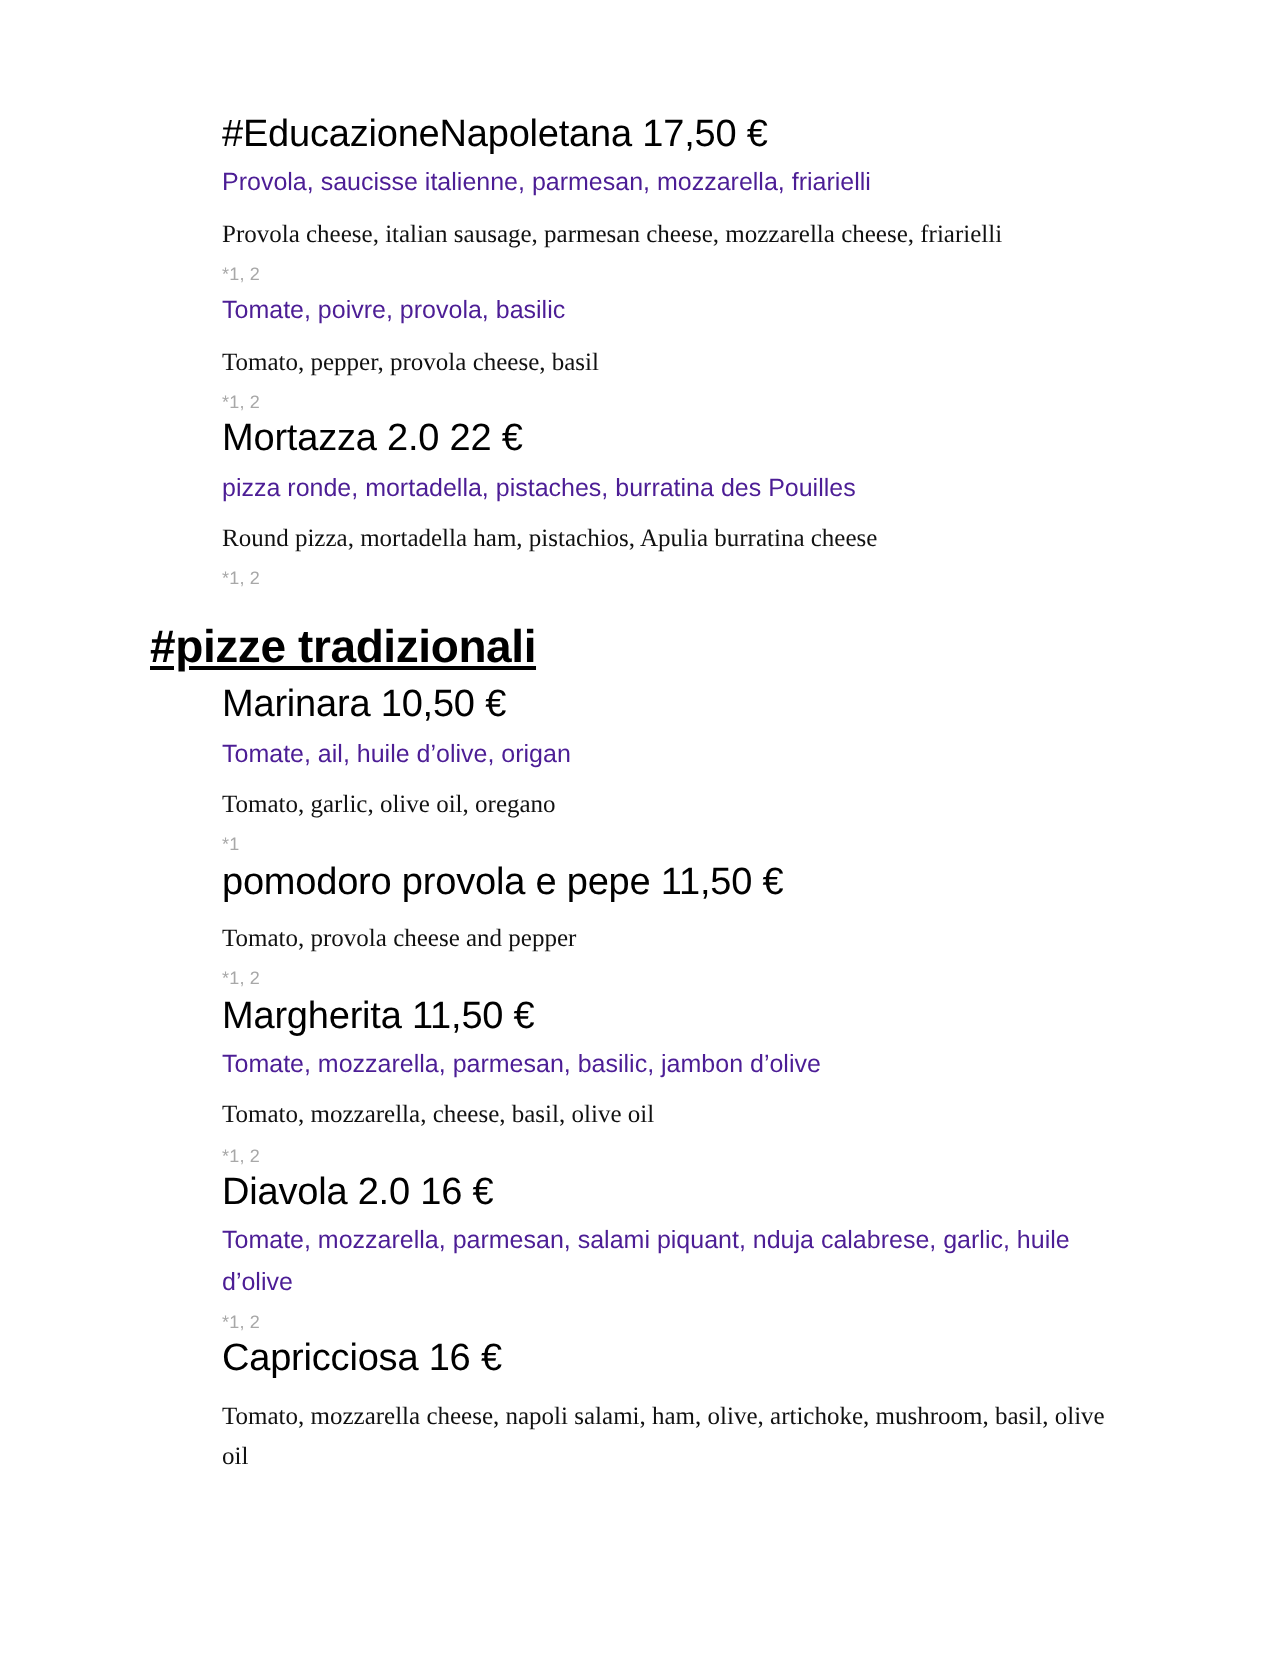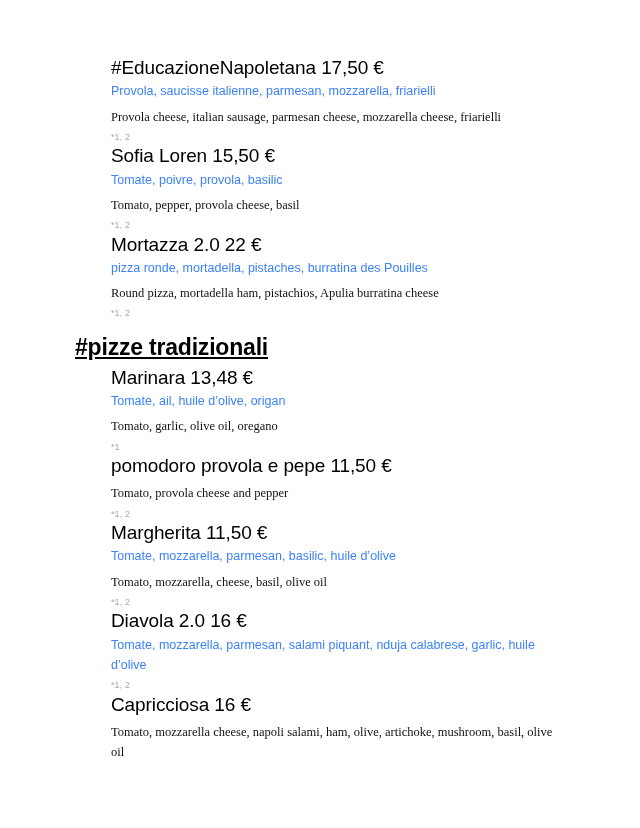--- a/index.html
+++ b/index.html
@@ -50,21 +50,21 @@
     font-size: 19px;
     font-weight: normal;
     color: #000000;
     line-height: 1.28;
     letter-spacing: -0.1px;
     margin: 0;
     white-space: nowrap;
   }
   .desc-fr {
     font-size: 12.5px;
-    color: #3b82f6;
+    color: #4c1d95;
     line-height: 1.62;
     margin: 1px 0 0 0;
   }
   .desc-en {
     font-size: 12.5px;
     color: #111111;
     line-height: 1.62;
     margin: 5px 0 0 0;
     font-family: Liberation Serif, serif;
   }
@@ -83,48 +83,47 @@
   <div class="menu-body">
     <div id="blocks-root">
         <div class="items">
           <div class="menu-item">
             <div class="item-title">#EducazioneNapoletana 17,50 €</div>
             <div class="desc-fr">Provola, saucisse italienne, parmesan, mozzarella, friarielli</div>
             <div class="desc-en">Provola cheese, italian sausage, parmesan cheese, mozzarella cheese, friarielli</div>
             <div class="footnote">*1, 2</div>
           </div>
           <div class="menu-item">
-            <div class="item-title">Sofia Loren 15,50 €</div>
             <div class="desc-fr">Tomate, poivre, provola, basilic</div>
             <div class="desc-en">Tomato, pepper, provola cheese, basil</div>
             <div class="footnote">*1, 2</div>
           </div>
           <div class="menu-item">
             <div class="item-title">Mortazza 2.0 22 €</div>
             <div class="desc-fr">pizza ronde, mortadella, pistaches, burratina des Pouilles</div>
             <div class="desc-en">Round pizza, mortadella ham, pistachios, Apulia burratina cheese</div>
             <div class="footnote">*1, 2</div>
           </div>
         </div>
         <div class="section-heading">#pizze tradizionali</div>
         <div class="items">
           <div class="menu-item">
-            <div class="item-title">Marinara 13,48 €</div>
+            <div class="item-title">Marinara 10,50 €</div>
             <div class="desc-fr">Tomate, ail, huile d’olive, origan</div>
             <div class="desc-en">Tomato, garlic, olive oil, oregano</div>
             <div class="footnote">*1</div>
           </div>
           <div class="menu-item">
             <div class="item-title">pomodoro provola e pepe 11,50 €</div>
             <div class="desc-en">Tomato, provola cheese and pepper</div>
             <div class="footnote">*1, 2</div>
           </div>
           <div class="menu-item">
             <div class="item-title">Margherita 11,50 €</div>
-            <div class="desc-fr">Tomate, mozzarella, parmesan, basilic, huile d’olive</div>
+            <div class="desc-fr">Tomate, mozzarella, parmesan, basilic, jambon d’olive</div>
             <div class="desc-en">Tomato, mozzarella, cheese, basil, olive oil</div>
             <div class="footnote">*1, 2</div>
           </div>
           <div class="menu-item">
             <div class="item-title">Diavola 2.0 16 €</div>
             <div class="desc-fr">Tomate, mozzarella, parmesan, salami piquant, nduja calabrese, garlic, huile d’olive</div>
             <div class="footnote">*1, 2</div>
           </div>
           <div class="menu-item">
             <div class="item-title">Capricciosa 16 €</div>

